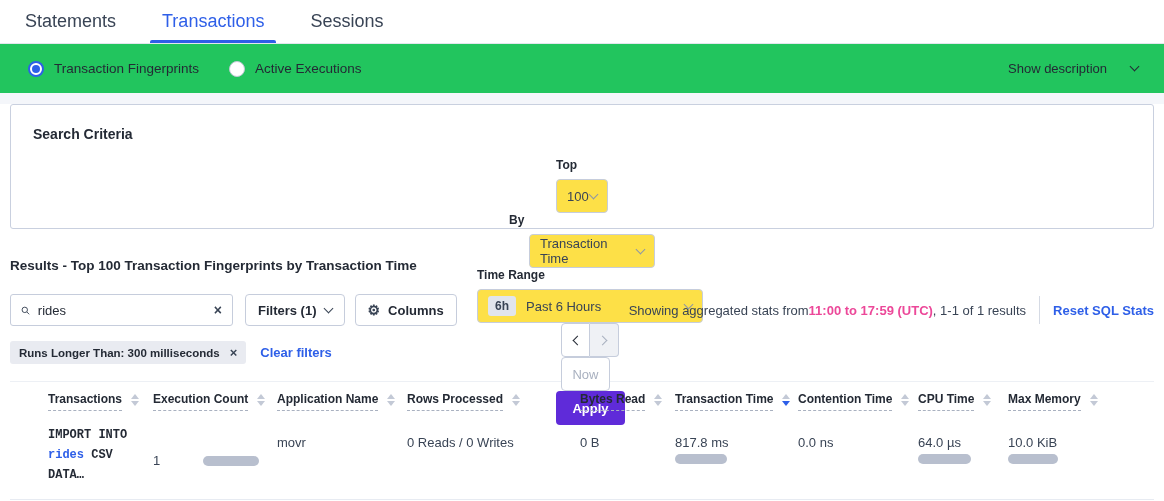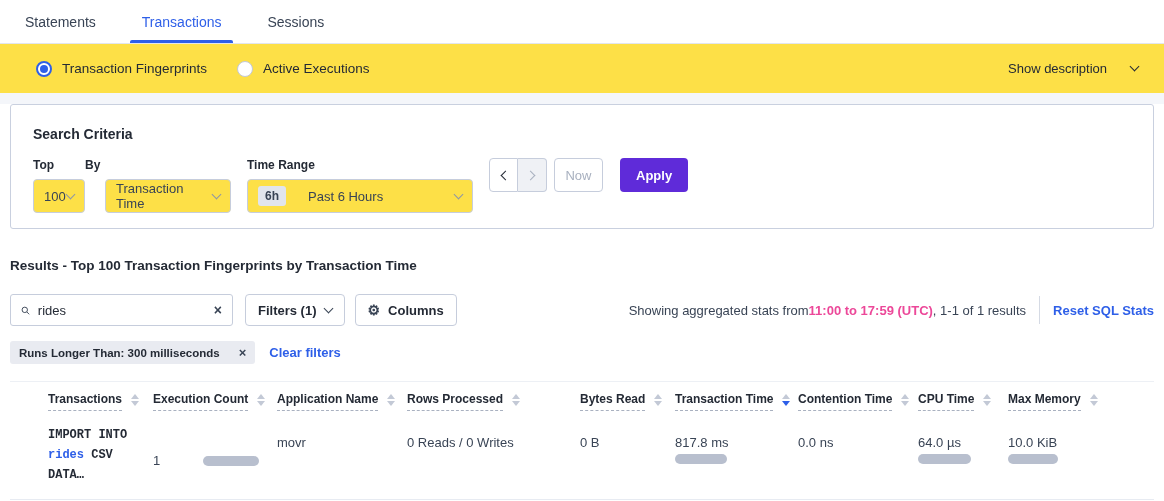--- a/index.html
+++ b/index.html
@@ -3,28 +3,28 @@
 <meta charset="utf-8">
 <style>
   * { margin:0; padding:0; box-sizing:border-box; }
   html,body { width:1164px; height:501px; overflow:hidden; background:#fff;
     font-family:"Liberation Sans", sans-serif; color:#242A35; }
 
   
   .tabbar { height:44px; display:flex; align-items:stretch; padding-left:25px;
     border-bottom:1px solid #E2E6ED; background:#fff; }
   .tab { position:relative; display:flex; align-items:center; margin-right:46px;
-    font-size:14px; color:#394455; cursor:pointer; }
+    font-size:18px; color:#394455; cursor:pointer; }
   .tab.active { color:#2E5FE8; }
   .tab.active::after { content:""; position:absolute; left:-12px; right:-12px; bottom:0;
     height:3px; background:#2E5FE8; border-radius:2px 2px 0 0; }
 
   
-  .radiorow { height:49px; display:flex; align-items:center; padding:0 26px 0 36px;
-    background:#fde047; }
+  .radiorow { height:49px; display:flex; align-items:center; padding:0 26px 0 28px;
+    background:#22c55e; }
   .radio-opt { display:flex; align-items:center; margin-right:30px; cursor:pointer; }
   .radio-circle { width:16px; height:16px; border-radius:50%; border:1.5px solid #C2C8D6;
     background:#fff; margin-right:10px; display:flex; align-items:center; justify-content:center; }
   .radio-circle.selected { border-color:#2E5FE8; border-width:2px; }
   .radio-circle.selected::after { content:""; width:8px; height:8px; border-radius:50%; background:#2E5FE8; }
   .radio-label { font-size:13.5px; color:#242A35; }
   .show-desc { margin-left:auto; display:flex; align-items:center; gap:24px; font-size:13px;
     color:#242A35; cursor:pointer; }
 
   .section-gap { height:11px; background:#F4F6FA; }
@@ -33,31 +33,31 @@
   .chev { display:inline-block; width:7px; height:7px;
     border-right:1.6px solid currentColor; border-bottom:1.6px solid currentColor; }
   .chev.down { transform:rotate(45deg); margin-top:-4px; }
   .chev.left { transform:rotate(135deg); margin-left:3px; }
   .chev.right { transform:rotate(-45deg); margin-right:3px; }
 
   
   .search-card { margin:0 10px; height:125px; border:1px solid #C9D0DF; border-radius:3px;
     background:#fff; padding:21px 22px 0 22px; }
   .sc-title { font-size:14px; font-weight:bold; color:#242A35; }
-  .sc-controls { display:flex; align-items:flex-start; margin-top:16px; }
+  .sc-controls { display:flex; align-items:center; margin-top:16px;flex-direction:column; }
   .sc-group { display:flex; flex-direction:column; }
   .sc-label { font-size:12px; font-weight:bold; color:#242A35; margin-bottom:7px; }
   .select { height:34px; border:1px solid #C6CDDC; border-radius:4px; background:#fde047;
     display:flex; align-items:center; padding:0 10px; font-size:13px; color:#394455; cursor:pointer; }
   .select .chev { color:#8D96A7; margin-left:auto; }
   .sel-top { width:52px; }
   .sel-by { width:126px; margin-left:20px; }
   .sel-time { width:226px; margin-left:16px; }
   .time-badge { background:#E1E5EC; color:#394455; font-size:12px; font-weight:bold;
-    border-radius:3px; padding:3px 7px; margin-right:22px; }
+    border-radius:3px; padding:3px 7px; margin-right:10px; }
   .arrow-group { display:flex; margin-left:16px; }
   .arrow-btn { width:29px; height:34px; border:1px solid #C6CDDC; background:#fff;
     display:flex; align-items:center; justify-content:center; cursor:pointer; color:#242A35; }
   .arrow-btn.prev { border-radius:4px 0 0 4px; }
   .arrow-btn.next { border-radius:0 4px 4px 0; border-left:none; background:#EFF1F5; color:#A8B0BF; }
   .now-btn { width:49px; height:34px; margin-left:7px; border:1px solid #C6CDDC; border-radius:4px;
     background:#fff; color:#A8B0BF; font-size:13px; display:flex; align-items:center; justify-content:center; }
   .apply-btn { height:34px; margin-left:17px; padding:0 16px; border:none; border-radius:4px;
     background:#5F2BD9; color:#fff; font-size:13px; font-weight:bold; cursor:pointer;
     display:flex; align-items:center; justify-content:center; }
@@ -77,21 +77,21 @@
   .filters-btn { margin-left:12px; }
   .columns-btn { margin-left:10px; }
   .gear { font-size:14px; color:#394455; line-height:1; }
   .stats { margin-left:auto; display:flex; align-items:flex-start; font-size:13px; color:#394455; }
   .stats b { color:#ec4899; }
   .vdiv { width:1px; height:28px; background:#D5DAE4; margin:0 13px; }
   .link { color:#2E5FE8; font-size:13px; font-weight:bold; text-decoration:none; cursor:pointer; }
 
   .pill-row { display:flex; align-items:center; margin-top:15px; }
   .pill { background:#E9EBF1; border-radius:3px; padding:5px 9px; font-size:11.5px; font-weight:bold;
-    color:#242A35; display:flex; align-items:center; gap:19px; }
+    color:#242A35; display:flex; align-items:center; gap:10px; }
   .pill .clear-x { font-size:13px; }
   .clear-filters { margin-left:14px; }
 
   
   .table { margin-top:17px; border-top:1px solid #EDF0F5; }
   .trow { display:grid; grid-template-columns:105px 124px 130px 173px 95px 123px 120px 90px auto;
     padding-left:38px; }
   .th { display:flex; align-items:center; gap:9px; padding:10px 0 8px 0; cursor:pointer; }
   .th-label { font-size:12px; font-weight:bold; color:#242A35;
     border-bottom:1px dashed #A9B1C0; padding-bottom:4px; }

